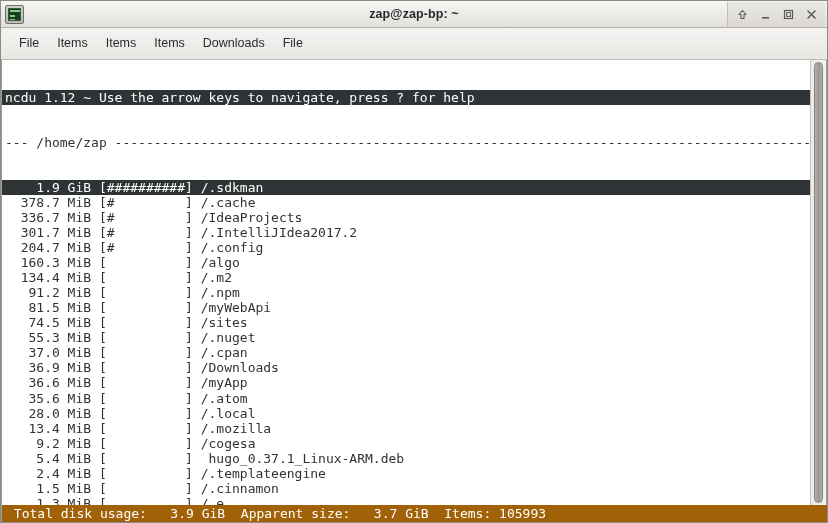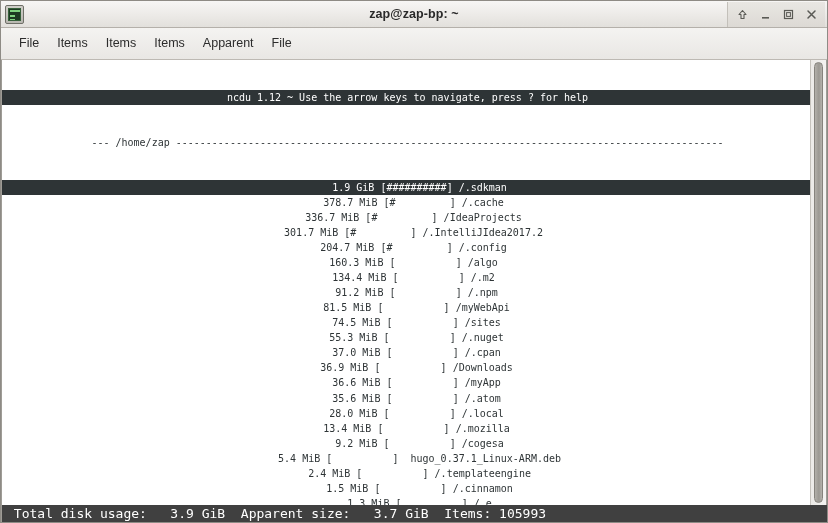--- a/index.html
+++ b/index.html
@@ -127,27 +127,26 @@
     display: flex;
     min-height: 0;
     background: #ffffff;
     border-left: 1px solid #9f9c96;
   }
   .screenarea {
     flex: 1 1 auto;
     background: #ffffff;
     color: #2e3436;
     font-family: "DejaVu Sans Mono", "Liberation Mono", monospace;
-    font-size: 10px;
+    font-size: 13px;
     line-height: 15.05px;
     padding: 0;
     overflow: hidden;
     white-space: pre;
     position: relative;
-    text-align: center;
   }
   .line {
     height: 15.05px;
     padding-left: 3px;
     box-sizing: border-box;
     overflow: hidden;
     white-space: pre;
   }
   .line.inverted {
     background: #2e3436;
@@ -175,21 +174,21 @@
     border-radius: 5px;
     background: linear-gradient(to right, #b3b0aa, #9b9892 55%, #b5b2ac);
     border: 1px solid #86837d;
     box-sizing: border-box;
   }
 
   
   .statusbar {
     height: 17px;
     min-height: 17px;
-    background: #404040;
+    background: #a16207;
     color: #ffffff;
     font-family: "DejaVu Sans Mono", "Liberation Mono", monospace;
     font-size: 13px;
     line-height: 17px;
     padding-left: 4px;
     white-space: pre;
     box-sizing: border-box;
     border-left: 1px solid #9f9c96;
   }
 </style>
@@ -226,21 +225,21 @@
         </svg>
       </div>
     </div>
   </div>
 
   <div class="menubar">
     <div class="menuitem">File</div>
     <div class="menuitem">Items</div>
     <div class="menuitem">Items</div>
     <div class="menuitem">Items</div>
-    <div class="menuitem">Apparent</div>
+    <div class="menuitem">Downloads</div>
     <div class="menuitem">File</div>
   </div>
 
   <div class="termwrap">
     <div class="screenarea">
       <div class="line inverted">ncdu 1.12 ~ Use the arrow keys to navigate, press ? for help</div>
       <div class="line">--- /home/zap -------------------------------------------------------------------------------------------</div>
       <div id="entries"><div class="line inverted">    1.9 GiB [##########] /.sdkman</div><div class="line">  378.7 MiB [#         ] /.cache</div><div class="line">  336.7 MiB [#         ] /IdeaProjects</div><div class="line">  301.7 MiB [#         ] /.IntelliJIdea2017.2</div><div class="line">  204.7 MiB [#         ] /.config</div><div class="line">  160.3 MiB [          ] /algo</div><div class="line">  134.4 MiB [          ] /.m2</div><div class="line">   91.2 MiB [          ] /.npm</div><div class="line">   81.5 MiB [          ] /myWebApi</div><div class="line">   74.5 MiB [          ] /sites</div><div class="line">   55.3 MiB [          ] /.nuget</div><div class="line">   37.0 MiB [          ] /.cpan</div><div class="line">   36.9 MiB [          ] /Downloads</div><div class="line">   36.6 MiB [          ] /myApp</div><div class="line">   35.6 MiB [          ] /.atom</div><div class="line">   28.0 MiB [          ] /.local</div><div class="line">   13.4 MiB [          ] /.mozilla</div><div class="line">    9.2 MiB [          ] /cogesa</div><div class="line">    5.4 MiB [          ]  hugo_0.37.1_Linux-ARM.deb</div><div class="line">    2.4 MiB [          ] /.templateengine</div><div class="line">    1.5 MiB [          ] /.cinnamon</div><div class="line">    1.3 MiB [          ] /.e</div><div class="line">    1.1 MiB [          ] /.thumbnails</div></div>
     </div>
     <div class="scrollbar">

